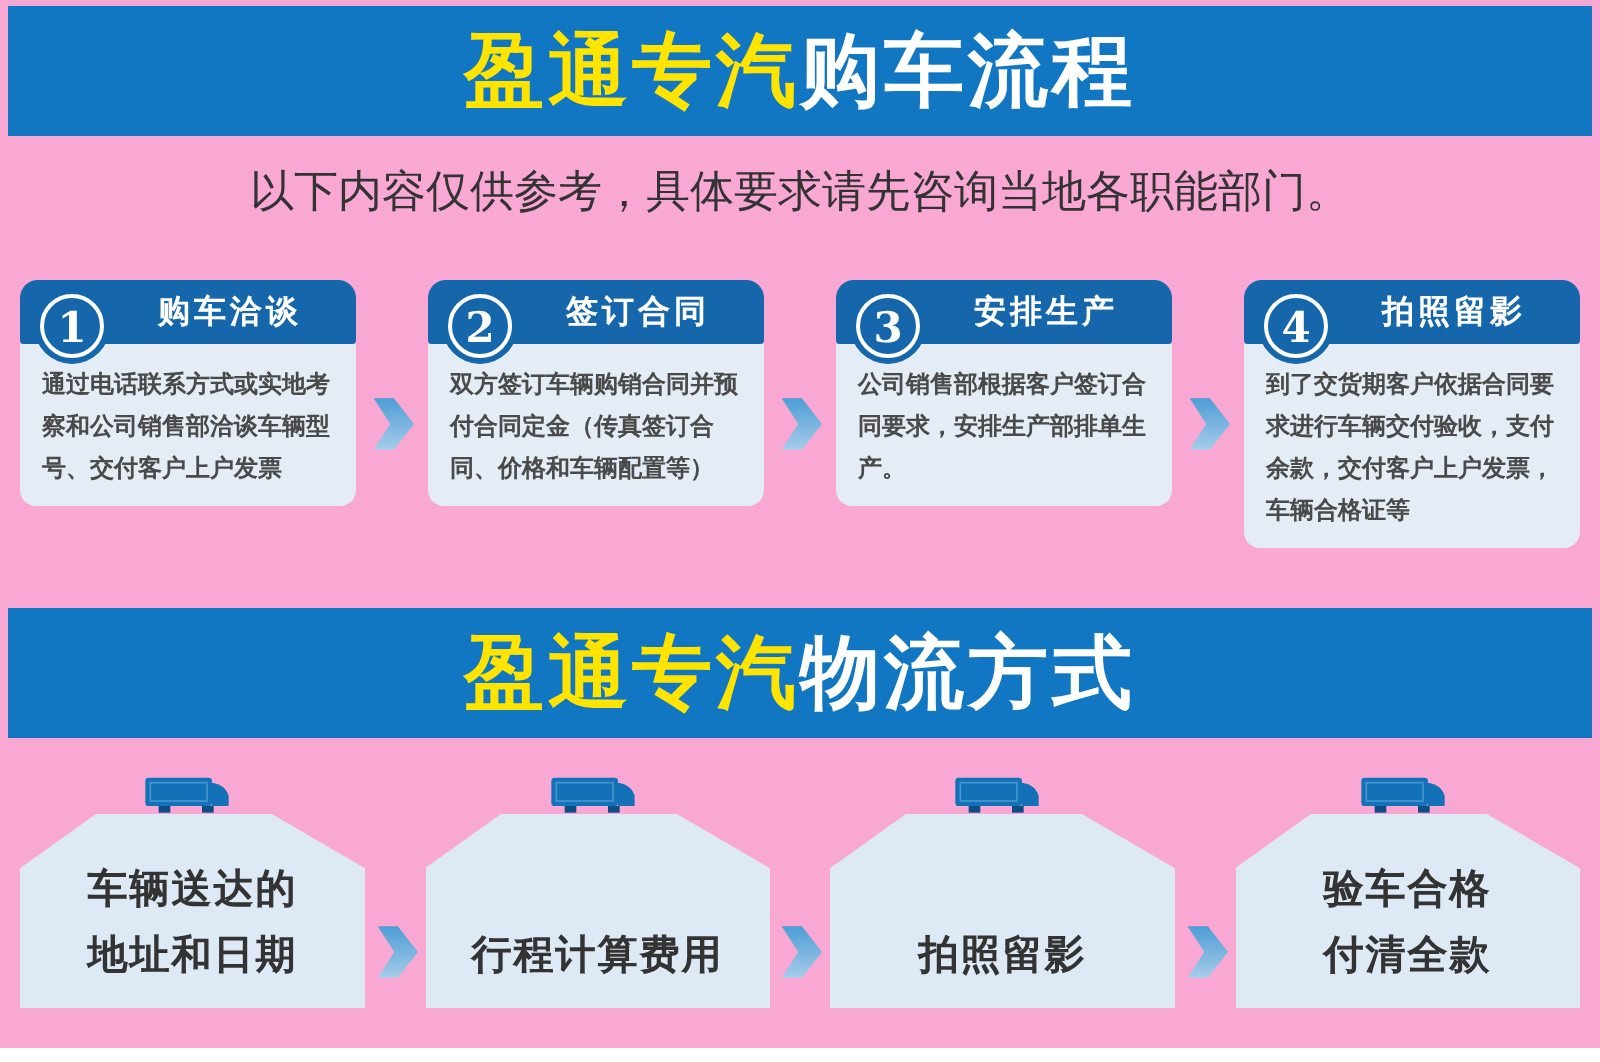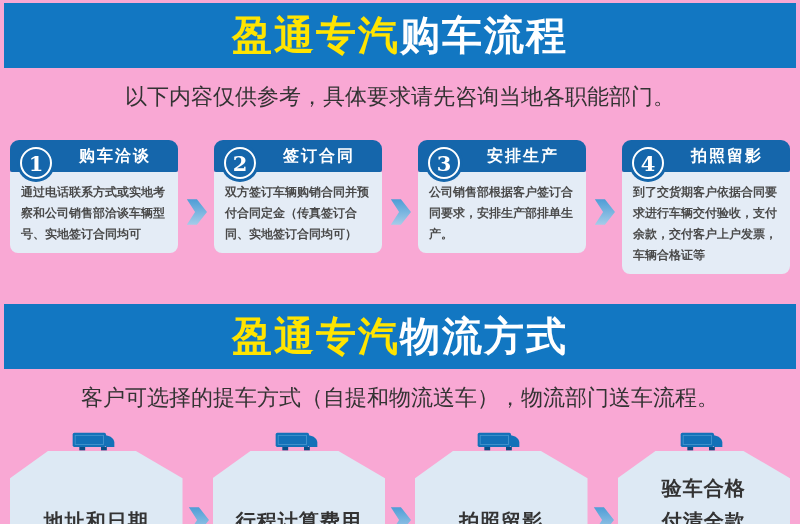--- a/index.html
+++ b/index.html
@@ -73,21 +73,21 @@
 
   <div class="steps-row">
 
     <div class="step-card">
       <div class="step-header">
         <div class="step-circle">
           <span class="step-num">1</span>
         </div>
         <span class="step-title">购车洽谈</span>
       </div>
-      <div class="step-body">通过电话联系方式或实地考察和公司销售部洽谈车辆型号、实地签订合同均可</div>
+      <div class="step-body">通过电话联系方式或实地考察和公司销售部洽谈车辆型号、交付客户上户发票</div>
     </div>
 
     <div class="arrow-cell">
       <svg width="22" height="28" viewBox="0 0 24 28">
         <defs>
             <linearGradient id="chev" x1="0" y1="0" x2="0" y2="1">
           <stop offset="0" stop-color="#4d9dd6"></stop>
               <stop offset="1" stop-color="#a5cce9"></stop>
         </linearGradient>
           </defs>
@@ -95,21 +95,21 @@
       </svg>
     </div>
 
     <div class="step-card">
       <div class="step-header">
         <div class="step-circle">
           <span class="step-num">2</span>
         </div>
         <span class="step-title">签订合同</span>
       </div>
-      <div class="step-body">双方签订车辆购销合同并预付合同定金（传真签订合同、实地签订合同均可）</div>
+      <div class="step-body">双方签订车辆购销合同并预付合同定金（传真签订合同、价格和车辆配置等）</div>
     </div>
 
     <div class="arrow-cell">
       <svg width="22" height="28" viewBox="0 0 24 28">
         <polygon points="2,0 13,0 24,14 13,28 2,28 11,14" fill="url(#chev)"></polygon>
       </svg>
     </div>
 
     <div class="step-card">
       <div class="step-header">
@@ -136,33 +136,33 @@
       </div>
       <div class="step-body">到了交货期客户依据合同要求进行车辆交付验收，支付余款，交付客户上户发票，车辆合格证等</div>
     </div>
 
   </div>
 
   <div class="banner banner2">
     <span class="brand">盈通专汽</span>
       <span class="title">物流方式</span>
   </div>
-  <div class="subtitle">客户可选择的提车方式（自提和物流送车），物流部门送车流程。</div>
 
   <div class="logi-row">
 
     <div class="logi-item">
       <svg class="truck" width="50" height="26" viewBox="0 0 60 28">
         <rect x="2" y="3" width="40" height="17" rx="2" fill="#1371b8"></rect>
         <path d="M42,6 C48,7 51,10 52,14 L52,20 L42,20 Z" fill="#1371b8"></path>
         <rect x="5" y="6" width="34" height="11" fill="none" stroke="#5ea7d8" stroke-width="1" opacity="0.7"></rect>
         <rect x="10" y="20" width="7" height="4" fill="#0b4d85"></rect>
         <rect x="36" y="20" width="7" height="4" fill="#0b4d85"></rect>
       </svg>
       <div class="pentagon">
+        <div class="line">车辆送达的</div>
         <div class="line">地址和日期</div>
       </div>
     </div>
 
     <div class="logi-arrow-cell">
       <svg width="22" height="26" viewBox="0 0 24 28">
         <polygon points="2,0 13,0 24,14 13,28 2,28 11,14" fill="url(#chev)"></polygon>
       </svg>
     </div>
 

